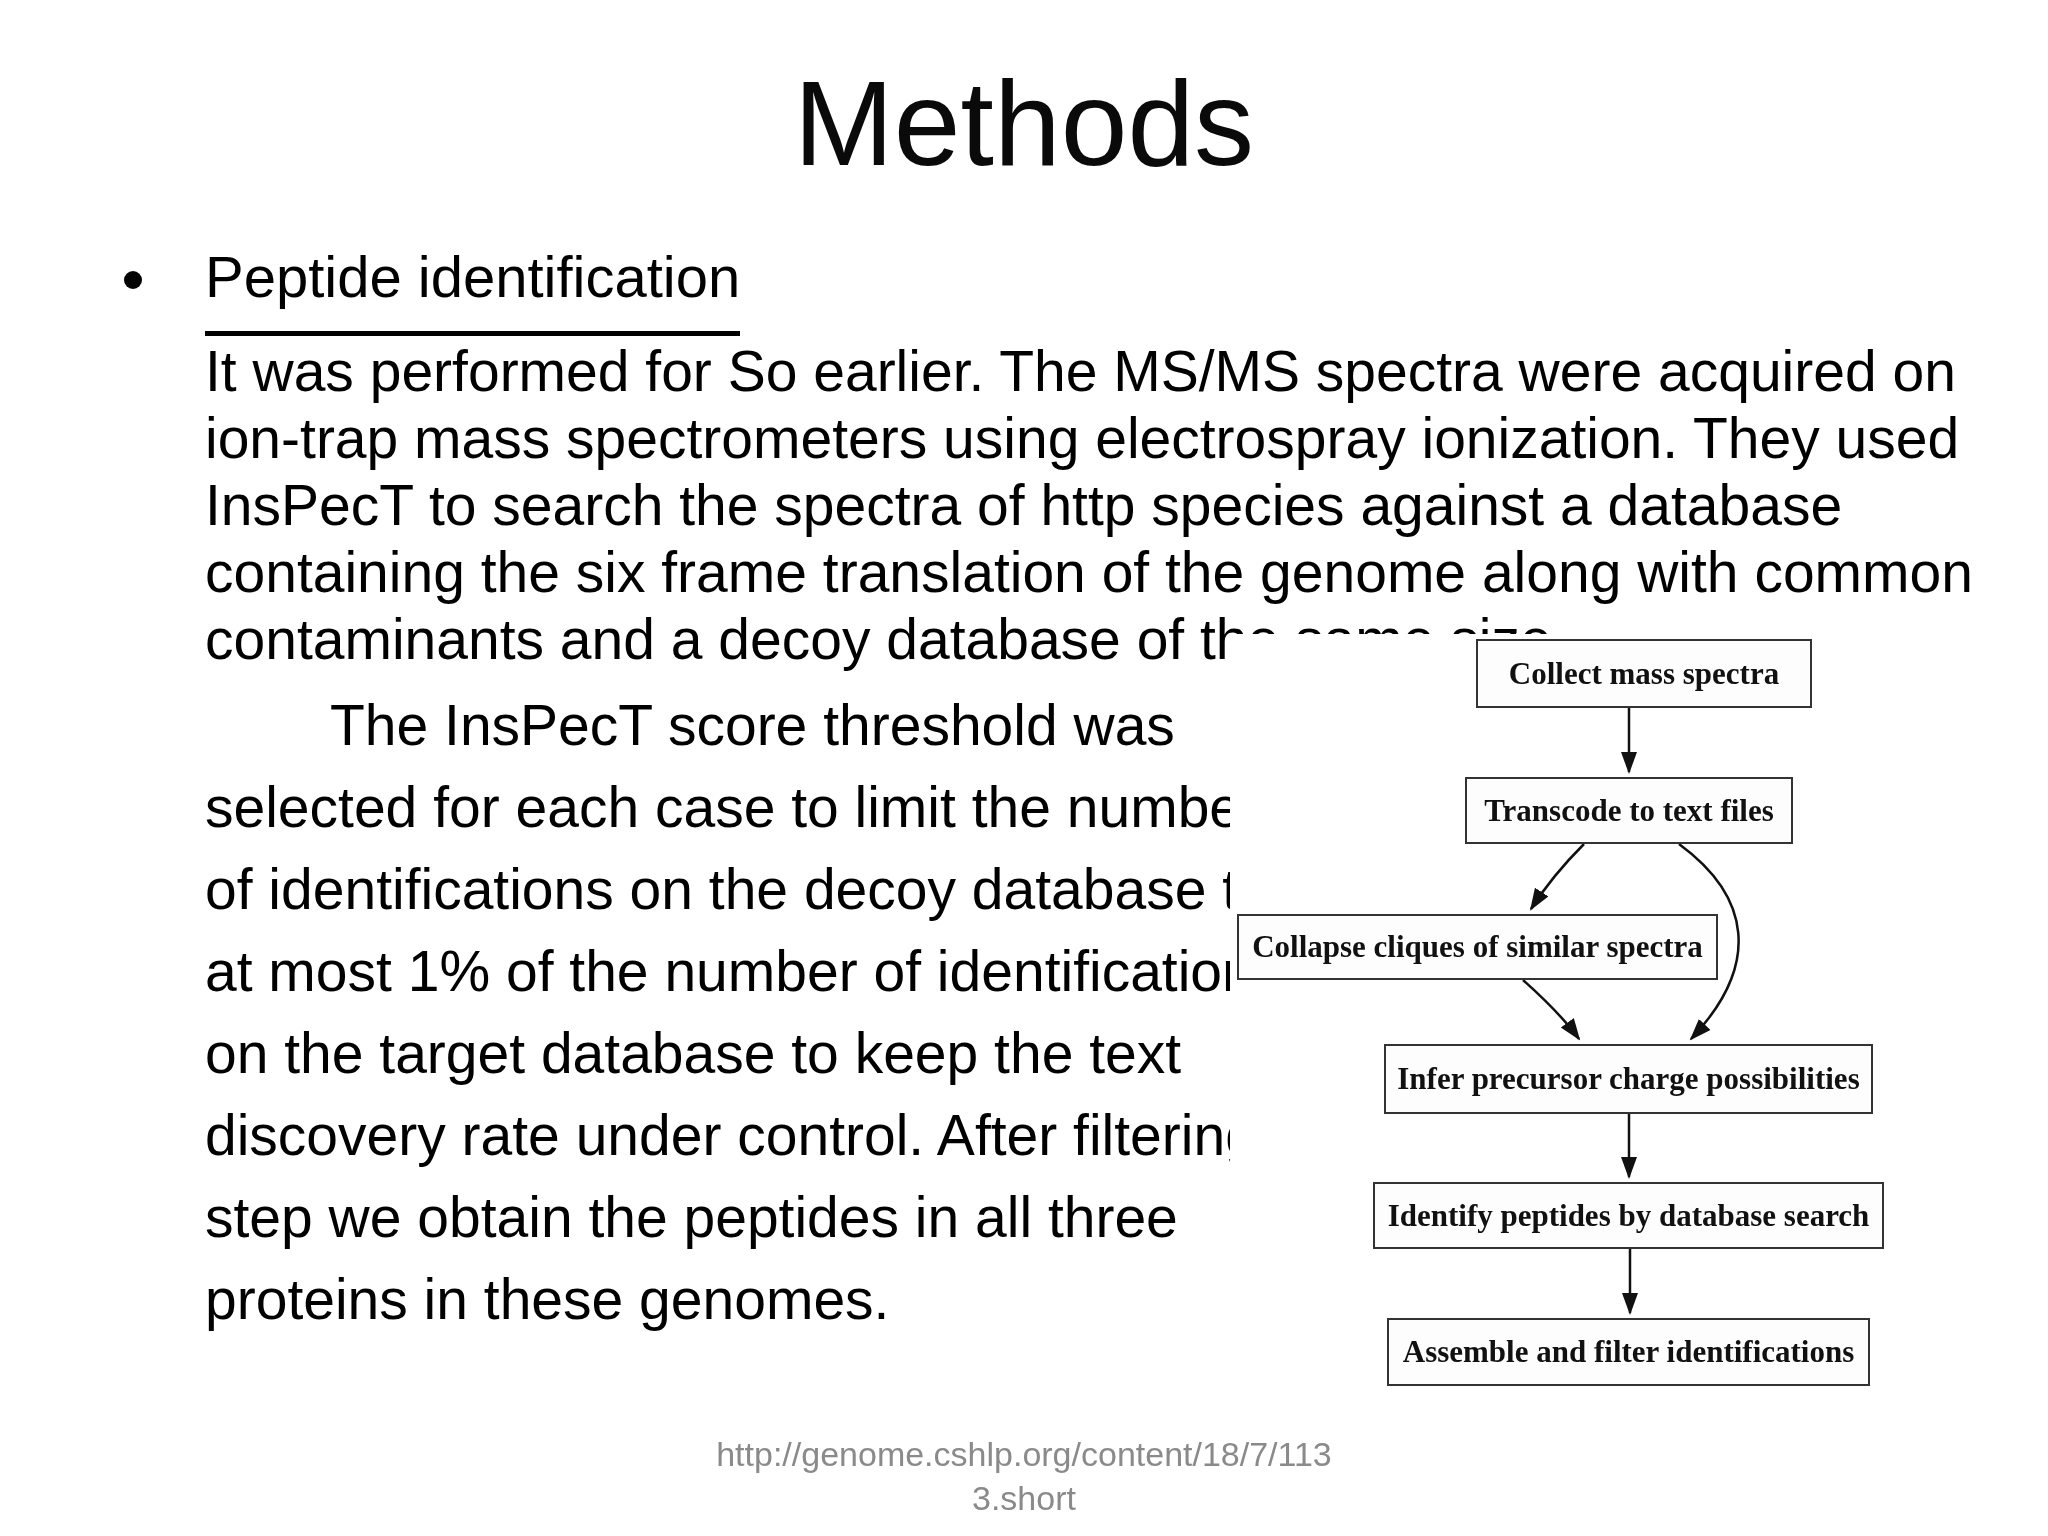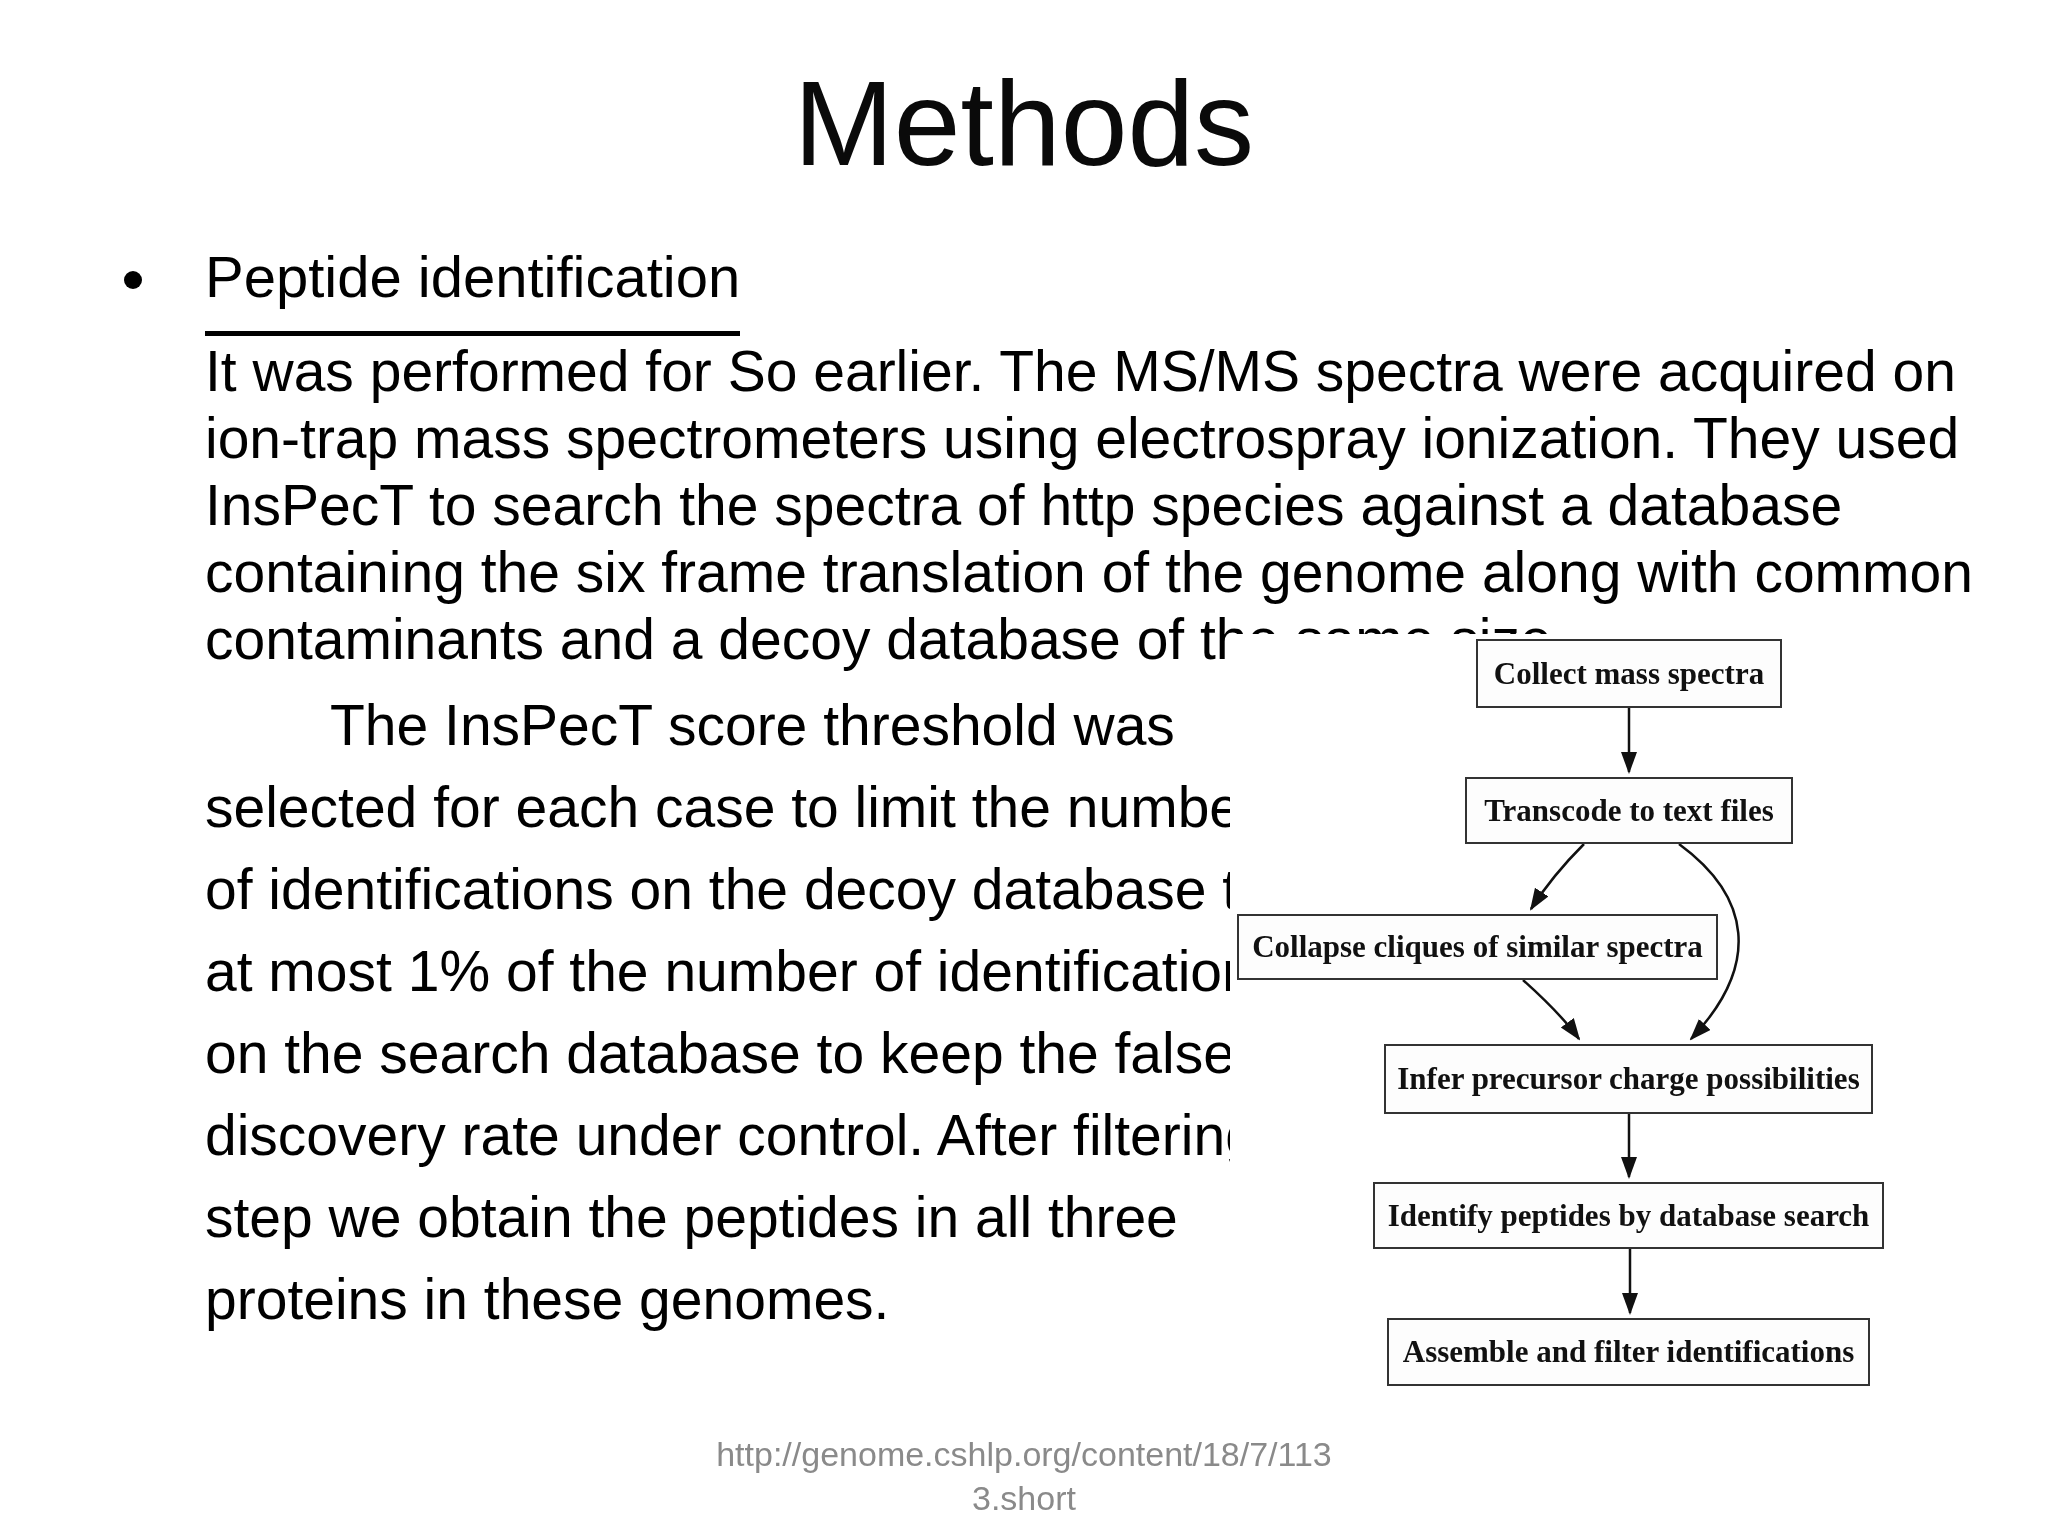--- a/index.html
+++ b/index.html
@@ -25,21 +25,21 @@
   #para2 .line{height:82px;line-height:82px;}
   #para2 .line.indent{padding-left:125px;}
 
   
   .figure-panel{position:absolute;left:1230px;top:634px;width:715px;height:778px;
     background:#ffffff;z-index:5;}
   .flow-box{position:absolute;box-sizing:border-box;border:2px solid #333;
     background:#fdfdfd;display:flex;align-items:center;justify-content:center;
     font-family:"Liberation Serif",serif;font-weight:bold;font-size:31px;color:#111;
     white-space:nowrap;}
-  #fbox1{left:246px;top:5px;  width:306px;height:69px;}
+  #fbox1{left:246px;top:5px;  width:336px;height:69px;}
   #fbox2{left:235px;top:143px;width:328px;height:67px;}
   #fbox3{left:7px;  top:280px;width:481px;height:66px;}
   #fbox4{left:154px;top:410px;width:489px;height:70px;}
   #fbox5{left:143px;top:548px;width:511px;height:67px;}
   #fbox6{left:157px;top:684px;width:483px;height:68px;}
   .arrows-svg{position:absolute;left:0;top:0;width:715px;height:778px;}
 
   
   .footer{position:absolute;left:0;top:1432px;width:2048px;text-align:center;
     color:#8a8a8a;font-size:34px;line-height:44px;z-index:6;}
@@ -61,21 +61,21 @@
   <div class="line">InsPecT to search the spectra of http species against a database</div>
   <div class="line">containing the six frame translation of the genome along with common</div>
   <div class="line">contaminants and a decoy database of the same size.</div>
 </div>
 
 <div class="para" id="para2">
   <div class="line indent">The InsPecT score threshold was</div>
   <div class="line">selected for each case to limit the number</div>
   <div class="line">of identifications on the decoy database to</div>
   <div class="line">at most 1% of the number of identifications</div>
-  <div class="line">on the search database to keep the false</div>
+  <div class="line">on the target database to keep the text</div>
   <div class="line">discovery rate under control. After filtering</div>
   <div class="line">step we obtain the peptides in all three</div>
   <div class="line">proteins in these genomes.</div>
 </div>
 
 <div class="figure-panel">
   <svg class="arrows-svg" viewBox="0 0 715 778" xmlns="http://www.w3.org/2000/svg">
     <defs>
       <marker id="ah" markerUnits="userSpaceOnUse" markerWidth="22" markerHeight="18" refX="20" refY="8" orient="auto">
         <path d="M0,0 L22,8 L0,16 Z" fill="#111"></path>

